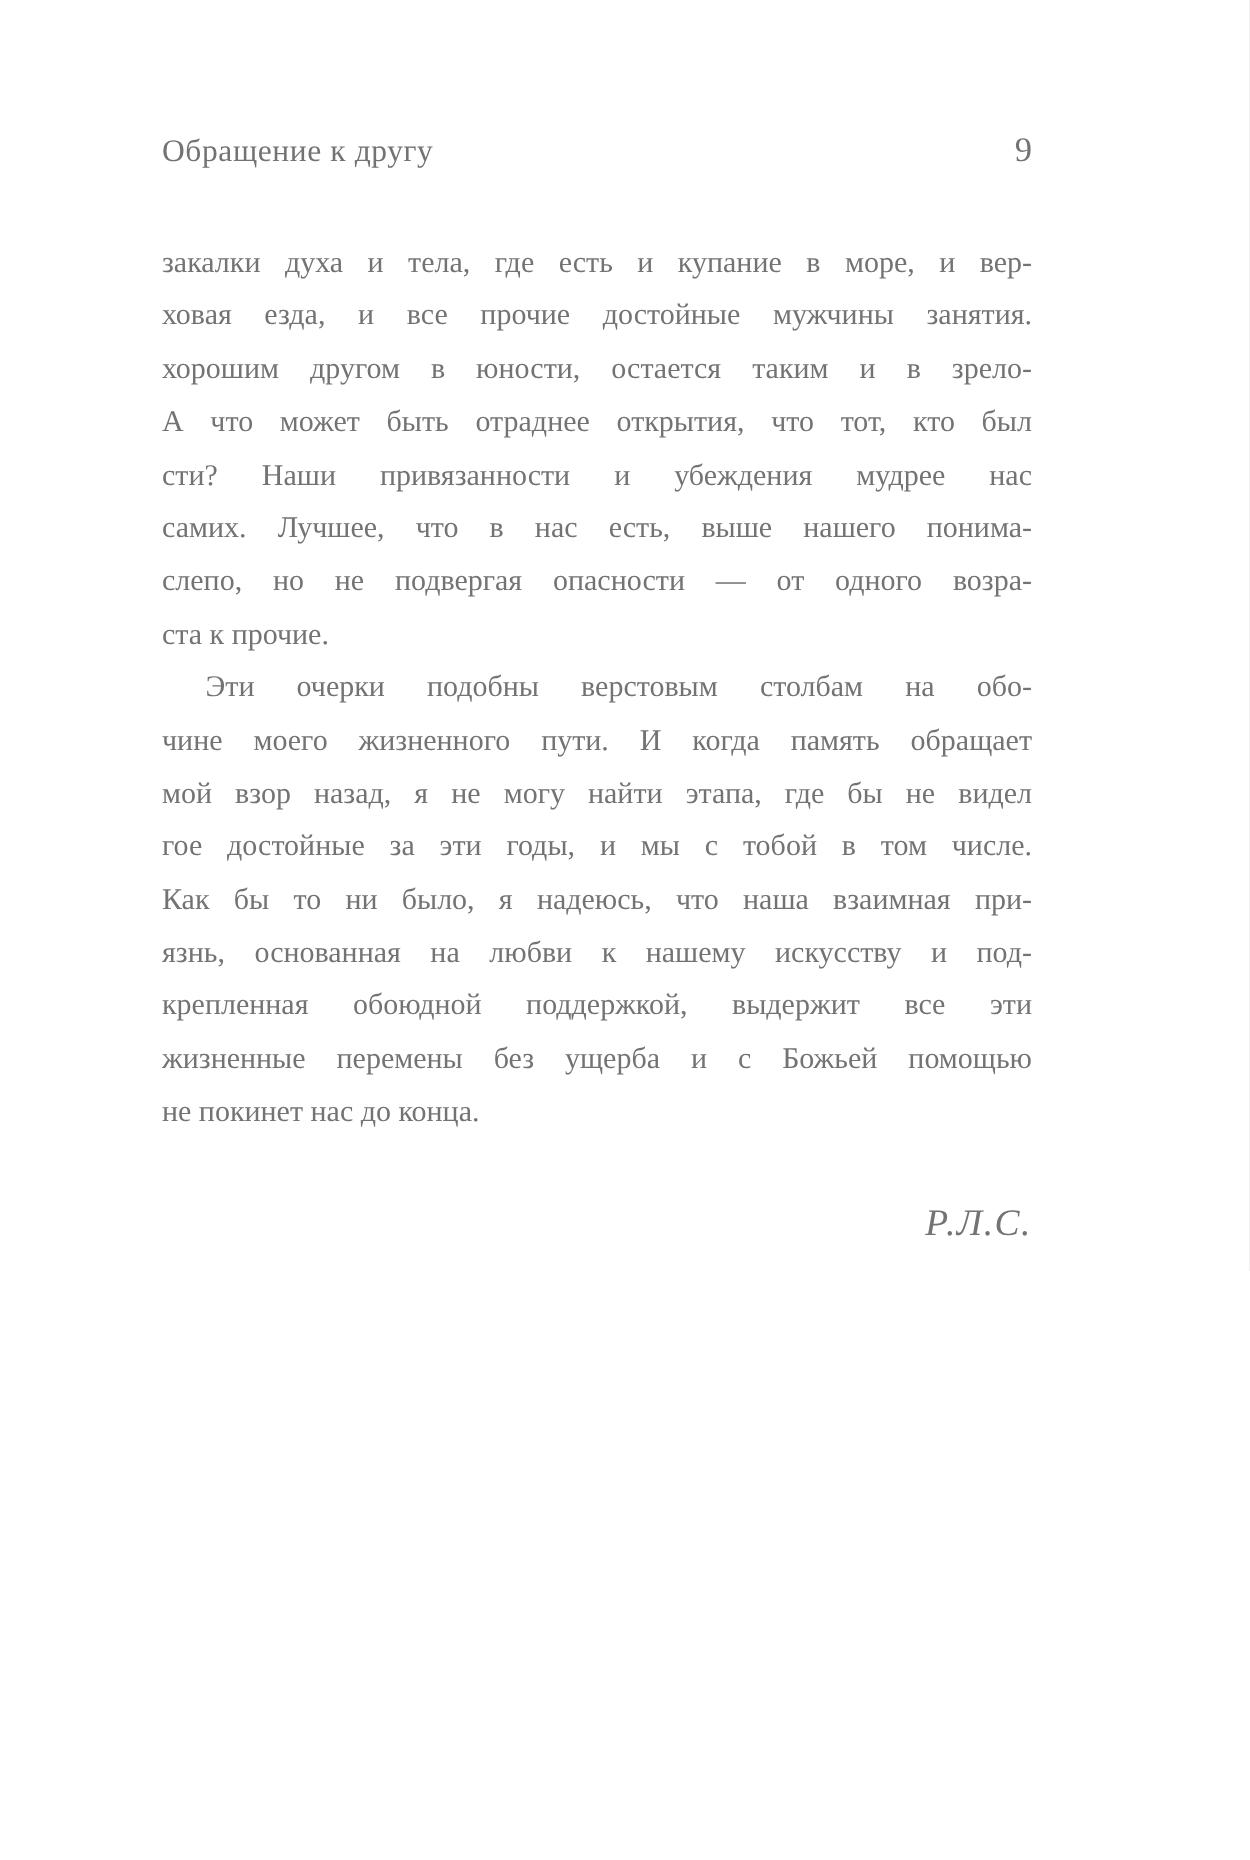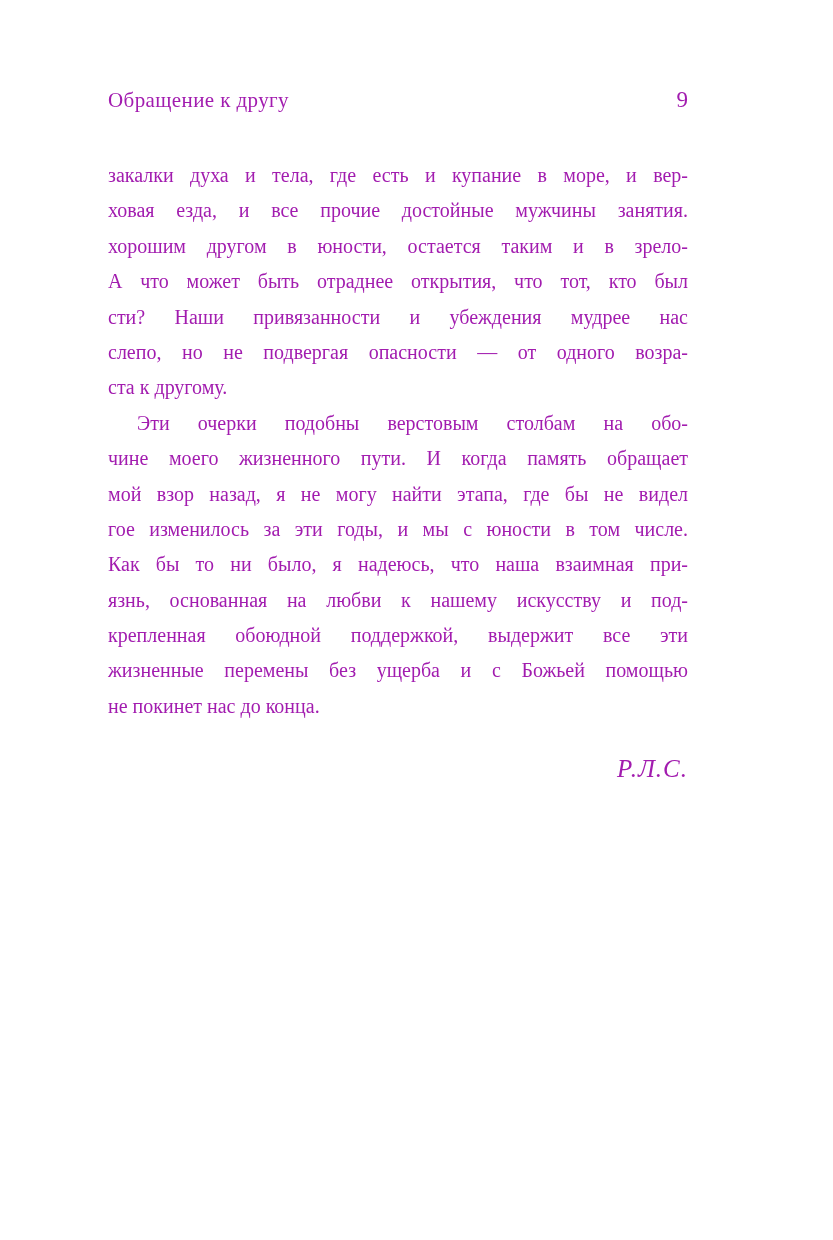--- a/index.html
+++ b/index.html
@@ -5,21 +5,21 @@
   html, body { margin: 0; padding: 0; background: #e8e8e8; }
   .page {
     position: relative;
     width: 833px;
     height: 1240px;
     margin: 0 auto;
     background: #ffffff;
     box-sizing: border-box;
     padding: 86px 145px 0 108px;
     font-family: "Liberation Serif", "DejaVu Serif", serif;
-    color: #a21caf;
+    color: #737373;
     overflow: hidden;
   }
   .header {
     display: flex;
     justify-content: space-between;
     align-items: baseline;
     font-size: 21px;
     line-height: 28px;
     letter-spacing: 0.4px;
   }
@@ -38,21 +38,21 @@
     text-align-last: justify;
     white-space: normal;
   }
   .line.last {
     text-align-last: left;
   }
   .line.indent {
     text-indent: 29px;
   }
   .signature {
-    margin-top: 30px;
+    margin-top: 41px;
     text-align: right;
     font-style: italic;
     font-size: 25px;
     line-height: 30px;
     letter-spacing: 1px;
   }
 </style>
 </head>
 <body>
 
@@ -61,26 +61,27 @@
     <span class="running-title">Обращение к другу</span>
     <span class="page-number">9</span>
   </div>
 
   <div class="body-text" id="paragraphs">
       <div class="line">закалки духа и тела, где есть и купание в море, и вер-</div>
       <div class="line">ховая езда, и все прочие достойные мужчины занятия.</div>
       <div class="line">хорошим другом в юности, остается таким и в зрело-</div>
       <div class="line">А что может быть отраднее открытия, что тот, кто был</div>
       <div class="line">сти? Наши привязанности и убеждения мудрее нас</div>
+      <div class="line">самих. Лучшее, что в нас есть, выше нашего понима-</div>
       <div class="line">слепо, но не подвергая опасности — от одного возра-</div>
-      <div class="line last">ста к другому.</div>
+      <div class="line last">ста к прочие.</div>
       <div class="line indent">Эти очерки подобны верстовым столбам на обо-</div>
       <div class="line">чине моего жизненного пути. И когда память обращает</div>
       <div class="line">мой взор назад, я не могу найти этапа, где бы не видел</div>
-      <div class="line">гое изменилось за эти годы, и мы с юности в том числе.</div>
+      <div class="line">гое достойные за эти годы, и мы с тобой в том числе.</div>
       <div class="line">Как бы то ни было, я надеюсь, что наша взаимная при-</div>
       <div class="line">язнь, основанная на любви к нашему искусству и под-</div>
       <div class="line">крепленная обоюдной поддержкой, выдержит все эти</div>
       <div class="line">жизненные перемены без ущерба и с Божьей помощью</div>
       <div class="line last">не покинет нас до конца.</div>
     </div>
 
   <div class="signature">Р.Л.С.</div>
 </div>
 

